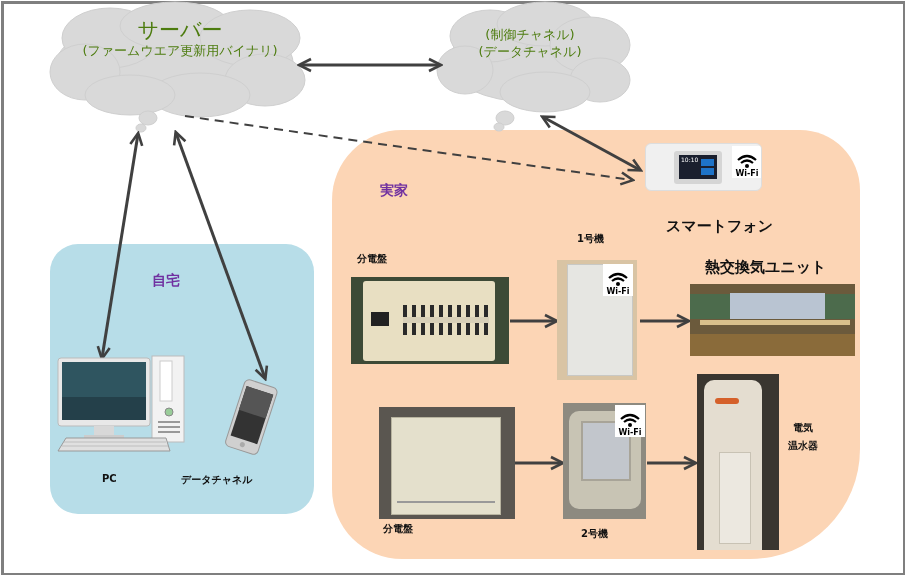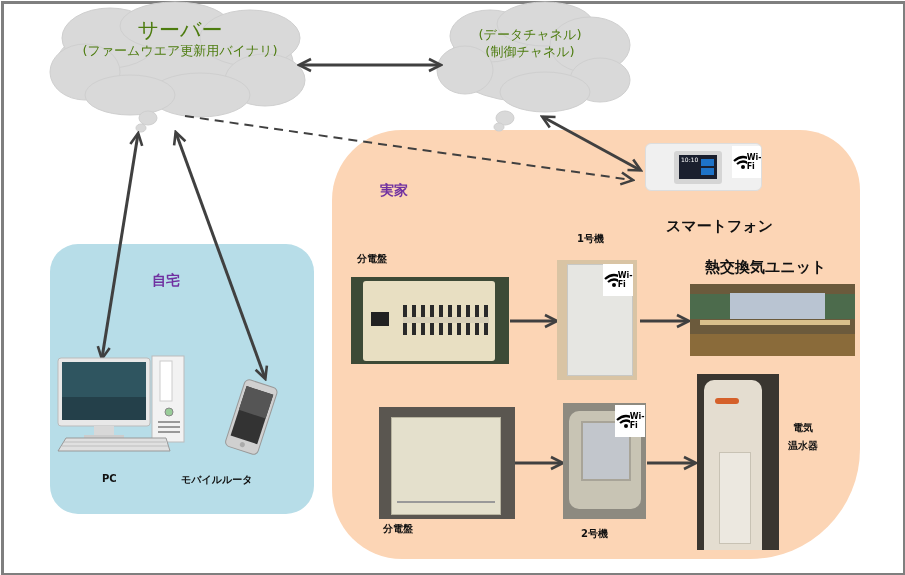--- a/index.html
+++ b/index.html
@@ -8,21 +8,21 @@
   .abs{position:absolute;}
   .home-box{left:50px;top:244px;width:264px;height:270px;background:#b7dde8;border-radius:28px;}
   .parent-box{left:332px;top:130px;width:528px;height:429px;background:#fcd5b5;border-radius:70px 60px 110px 70px;}
   .zone-label{color:#7030a0;font-weight:bold;font-size:14px;}
   .lbl{font-weight:bold;font-size:10px;color:#111;}
   .cloud-text{text-align:center;color:#4d7c0f;}
   .cloud-title{font-size:21px;line-height:24px;}
   .cloud-sub{font-size:13px;line-height:17px;}
   svg{position:absolute;left:0;top:0;}
   .photo{position:absolute;overflow:hidden;}
-  .wifi-badge{position:absolute;background:#fff;width:30px;height:32px;display:flex;align-items:center;justify-content:space-between;}
+  .wifi-badge{position:absolute;background:#fff;width:30px;height:32px;display:flex;flex-direction:column;align-items:center;justify-content:flex-end;}
   .wifi-badge span{font-size:8px;font-weight:bold;line-height:9px;color:#000;}
 </style>
 </head>
 <body>
 
 <div class="frame"></div>
 
 <div class="abs home-box"></div>
 <div class="abs parent-box"></div>
 
@@ -78,22 +78,22 @@
   <line x1="640" y1="321" x2="688" y2="321" stroke="#404040" stroke-width="3" marker-end="url(#ahs)"></line>
   <line x1="515" y1="463" x2="562" y2="463" stroke="#404040" stroke-width="3" marker-end="url(#ahs)"></line>
   <line x1="647" y1="463" x2="695" y2="463" stroke="#404040" stroke-width="3" marker-end="url(#ahs)"></line>
 </svg>
 
 <div class="abs cloud-text" style="left:60px;top:18px;width:240px;">
   <div class="cloud-title">サーバー</div>
   <div class="cloud-sub">(ファームウエア更新用バイナリ)</div>
 </div>
 <div class="abs cloud-text" style="left:455px;top:26px;width:150px;">
+  <div class="cloud-sub">(制御チャネル)</div>
   <div class="cloud-sub">(データチャネル)</div>
-  <div class="cloud-sub">(制御チャネル)</div>
 </div>
 
 <div class="abs zone-label" style="left:152px;top:272px;">自宅</div>
 <div class="abs zone-label" style="left:380px;top:182px;font-family:Liberation Mono, monospace;">実家</div>
 
 <div class="abs" style="left:52px;top:355px;width:135px;height:105px;">
   <svg width="135" height="105">
     <rect x="6" y="3" width="92" height="68" rx="3" fill="#e8e8e8" stroke="#bbb"></rect>
     <rect x="10" y="7" width="84" height="58" fill="#24404a"></rect>
     <rect x="10" y="7" width="84" height="35" fill="#2f5560"></rect>
@@ -117,21 +117,21 @@
 <div class="abs" style="left:218px;top:378px;width:66px;height:80px;">
   <svg width="66" height="80">
     <g transform="rotate(18 33 40)">
       <rect x="16" y="4" width="34" height="70" rx="5" fill="#d0d0d0" stroke="#999"></rect>
       <rect x="19" y="11" width="28" height="52" fill="#333"></rect>
       <rect x="19" y="11" width="28" height="25" fill="#555"></rect>
       <circle cx="33" cy="68" r="2.5" fill="#aaa"></circle>
     </g>
   </svg>
 </div>
-<div class="abs lbl" style="left:181px;top:473px;">モバイルルータ</div>
+<div class="abs lbl" style="left:181px;top:473px;">データチャネル</div>
 
 <div class="photo" style="left:645px;top:143px;width:115px;height:46px;background:#f0f0f0;border-radius:6px;border:1px solid #ddd;">
   <div class="abs" style="left:28px;top:7px;width:48px;height:33px;background:#d5d5d5;border-radius:3px;"></div>
   <div class="abs" style="left:33px;top:11px;width:38px;height:24px;background:#1a1f2e;">
     <div class="abs" style="left:2px;top:1px;color:#fff;font-size:6px;">10:10</div>
     <div class="abs" style="left:22px;top:4px;width:13px;height:7px;background:#1e73c8;"></div>
     <div class="abs" style="left:22px;top:13px;width:13px;height:7px;background:#1e73c8;"></div>
   </div>
   <div class="wifi-badge" style="left:86px;top:2px;">
     <svg width="22" height="16" style="position:static">

